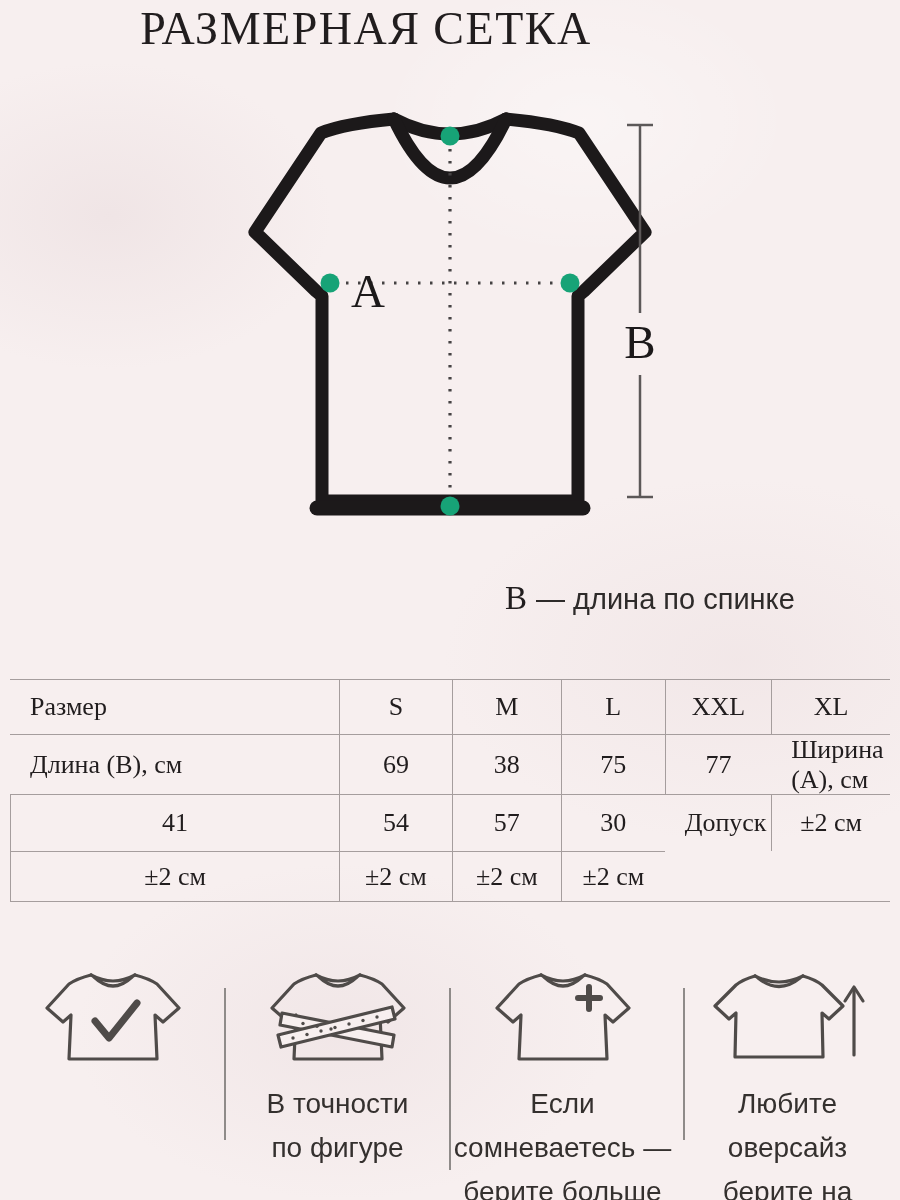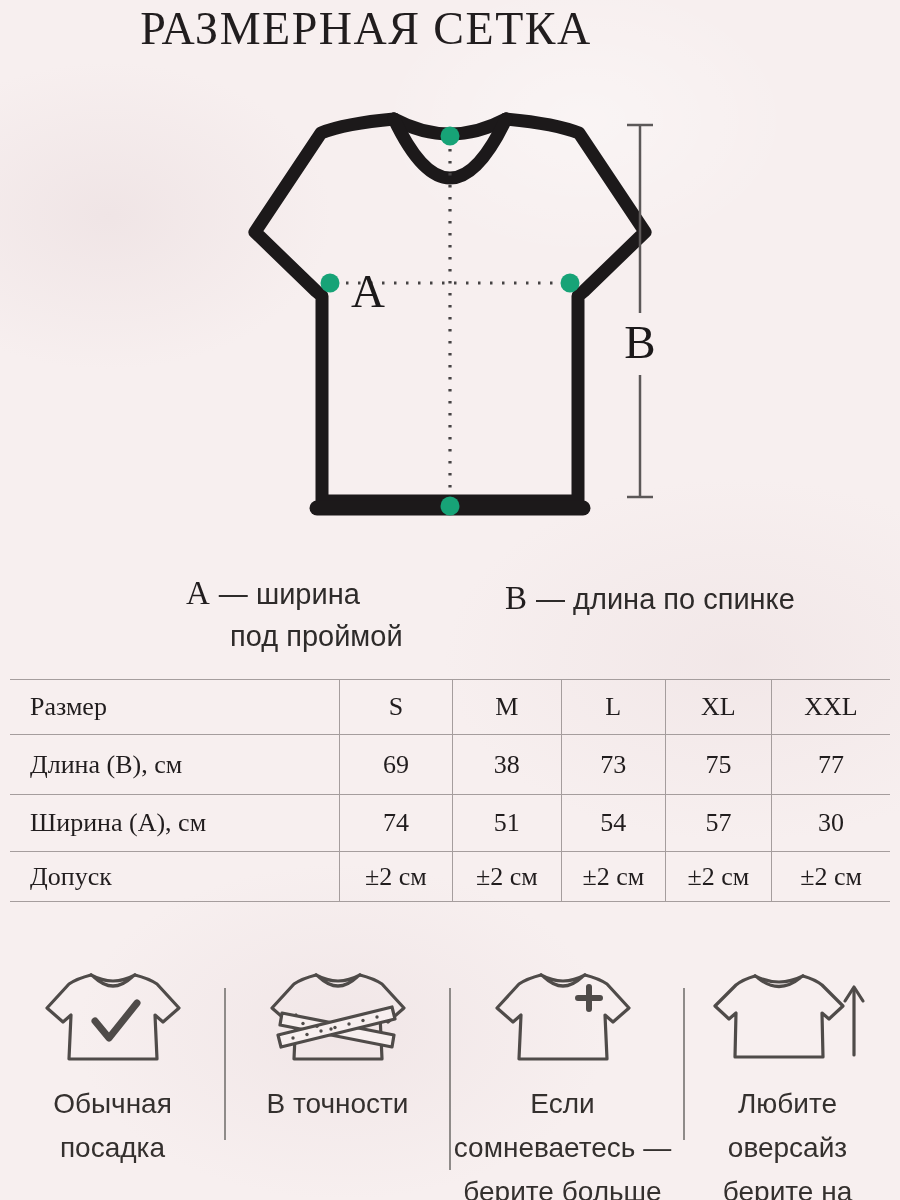--- a/index.html
+++ b/index.html
@@ -81,47 +81,41 @@
 
     <circle cx="450" cy="41" r="9.5" fill="#17a377"></circle>
     <circle cx="330" cy="188" r="9.5" fill="#17a377"></circle>
     <circle cx="570" cy="188" r="9.5" fill="#17a377"></circle>
     <circle cx="450" cy="411" r="9.5" fill="#17a377"></circle>
 
     <text x="368" y="212" text-anchor="middle" font-family="Liberation Serif, serif" font-size="47" fill="#1c191a">A</text>
     <text x="640" y="263" text-anchor="middle" font-family="Liberation Serif, serif" font-size="47" fill="#1c191a">B</text>
   </svg>
 
-  <div class="legend legend-a">
-    <div><span class="letter">А</span><span>— ширина</span></div>
-    <div class="line2">под проймой</div>
-  </div>
   <div class="legend legend-b">
     <div><span class="letter">В</span><span>— длина по спинке</span></div>
   </div>
 
   <div class="size-table">
 
     <div class="cell lbl">Размер</div>
     <div class="cell vline">S</div>
     <div class="cell vline">M</div>
     <div class="cell vline">L</div>
+    <div class="cell vline">XXL</div>
     <div class="cell vline">XL</div>
-    <div class="cell vline">XXL</div>
 
     <div class="cell lbl hline">Длина (В), см</div>
     <div class="cell vline hline">69</div>
     <div class="cell vline hline">38</div>
-    <div class="cell vline hline">73</div>
     <div class="cell vline hline">75</div>
     <div class="cell vline hline">77</div>
 
     <div class="cell lbl hline">Ширина (А), см</div>
-    <div class="cell vline hline">74</div>
-    <div class="cell vline hline">51</div>
+    <div class="cell vline hline">41</div>
     <div class="cell vline hline">54</div>
     <div class="cell vline hline">57</div>
     <div class="cell vline hline">30</div>
 
     <div class="cell lbl hline">Допуск</div>
     <div class="cell vline hline">±2 см</div>
     <div class="cell vline hline">±2 см</div>
     <div class="cell vline hline">±2 см</div>
     <div class="cell vline hline">±2 см</div>
     <div class="cell vline hline">±2 см</div>
@@ -132,24 +126,20 @@
     <div class="footer-item">
       <div class="icon-wrap">
         <svg width="150" height="105" viewBox="0 0 150 105">
           <g fill="none" stroke="#4f4b49" stroke-width="3.2" stroke-linejoin="round" stroke-linecap="round">
             <path d="M53,9 C45,11 37,14 31,18 L9,42 L25,56 L33,49 L31,93 L119,93 L117,49 L125,56 L141,42 L119,18 C113,14 105,11 97,9"></path>
             <path d="M53,9 Q75,21 97,9"></path>
             <path d="M56,11 Q75,29 94,11"></path>
             <path d="M57,55 L71,72 L99,37" stroke-width="7"></path>
           </g>
         </svg>
-      </div>
-      <div class="caption">
-        <div>Обычная</div>
-        <div>посадка</div>
       </div>
     </div>
 
     <div class="footer-item">
       <div class="icon-wrap">
         <svg width="150" height="105" viewBox="0 0 150 105">
           <g fill="none" stroke="#4f4b49" stroke-width="3.2" stroke-linejoin="round" stroke-linecap="round">
             <path d="M53,9 C45,11 37,14 31,18 L9,42 L25,56 L33,49 L31,93 L119,93 L117,49 L125,56 L141,42 L119,18 C113,14 105,11 97,9"></path>
             <path d="M53,9 Q75,21 97,9"></path>
             <path d="M56,11 Q75,29 94,11"></path>
@@ -165,20 +155,21 @@
               <circle cx="58" cy="65" r="1.7"></circle>
             <circle cx="72" cy="61.5" r="1.7"></circle>
               <circle cx="86" cy="58" r="1.7"></circle>
               <circle cx="100" cy="54.5" r="1.7"></circle>
             <circle cx="114" cy="51" r="1.7"></circle>
           </g>
         </svg>
       </div>
       <div class="caption">
         <div>В точности</div>
+        <div>по фигуре</div>
       </div>
     </div>
 
     <div class="footer-item">
       <div class="icon-wrap">
         <svg width="150" height="105" viewBox="0 0 150 105">
           <g fill="none" stroke="#4f4b49" stroke-width="3.2" stroke-linejoin="round" stroke-linecap="round">
             <path d="M53,9 C45,11 37,14 31,18 L9,42 L25,56 L33,49 L31,93 L119,93 L117,49 L125,56 L141,42 L119,18 C113,14 105,11 97,9"></path>
             <path d="M53,9 Q75,21 97,9"></path>
             <path d="M56,11 Q75,29 94,11"></path>

